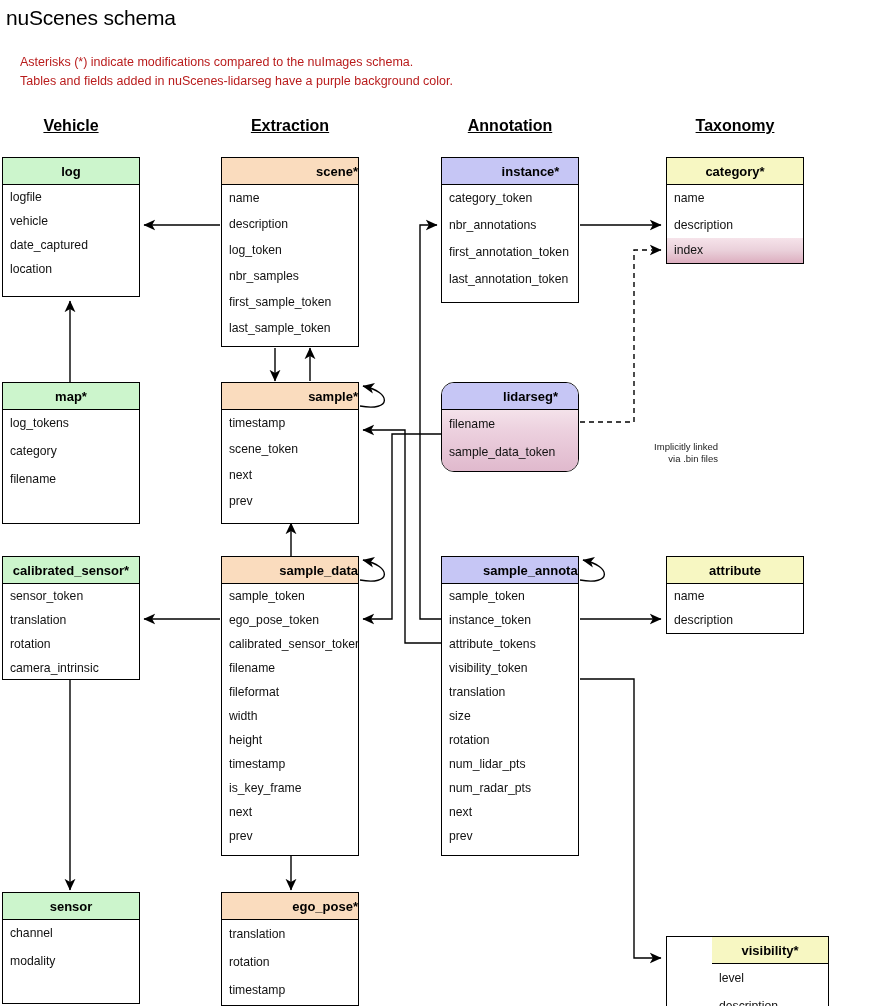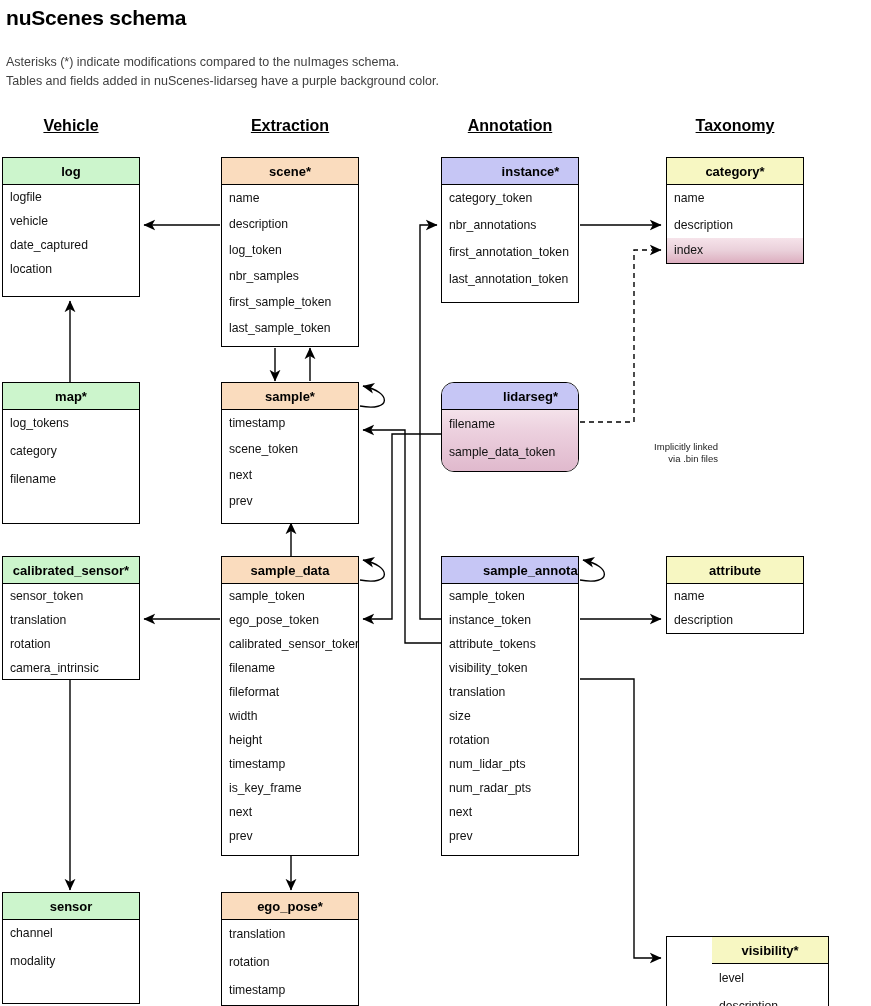--- a/index.html
+++ b/index.html
@@ -26,29 +26,29 @@
     left: 0; top: 0;
     width: 871px;
     height: 1006px;
     pointer-events: none;
   }
   .page-title {
     position: absolute;
     left: 6px;
     top: 6px;
     font-size: 21px;
-    font-weight: bold;
+    font-weight: normal;
     letter-spacing: -0.2px;
     color: #000;
   }
   .note {
     position: absolute;
-    left: 6px;
+    left: 20px;
     font-size: 12.5px;
-    color: #404040;
+    color: #b91c1c;
   }
   .note1 { top: 55px; }
   .note2 { top: 74px; }
   .group-label {
     position: absolute;
     font-size: 16px;
     font-weight: bold;
     text-decoration: underline;
     text-align: center;
     color: #000;
@@ -79,21 +79,21 @@
     box-sizing: border-box;
     height: 24px;
     line-height: 24px;
     padding-left: 7px;
     font-size: 12.2px;
     white-space: nowrap;
     color: #111;
   }
   
   .hd-green  { background: #ccf5cc; }
-  .hd-orange { background: #fadcbe; }
+  .hd-orange { background: #fadcbe; text-align: right; }
   .hd-blue   { background: #c6c6f5; padding-left: 41px; }
   .hd-yellow { background: #f7f7c2; }
 
   .body-lidarseg {
     background: linear-gradient(to bottom, #f4e2ea 0%, #ecd0de 35%, #e0b9cd 100%);
   }
   .fld-index {
     background: linear-gradient(to bottom, #f6e3ea 0%, #ead0da 50%, #dcaebf 100%);
   }
   .implicit-note {

